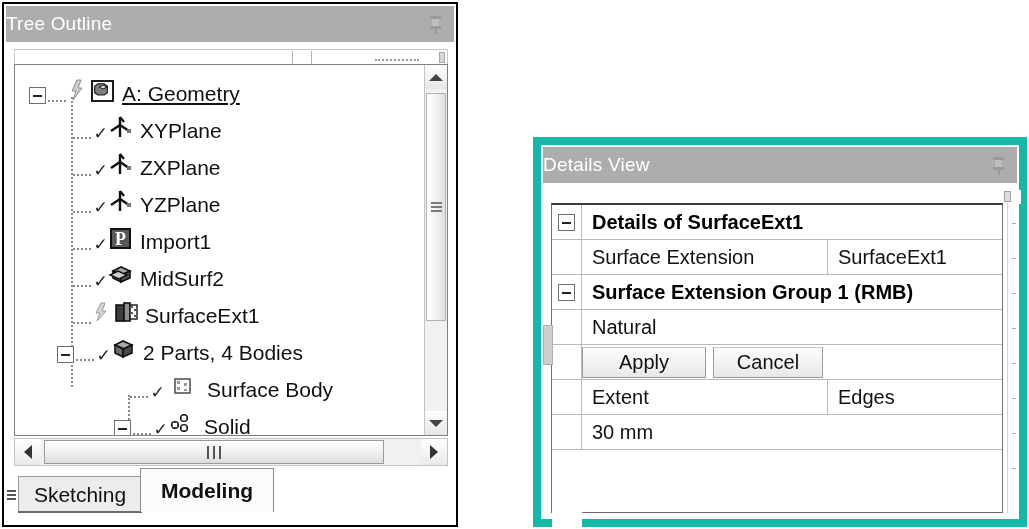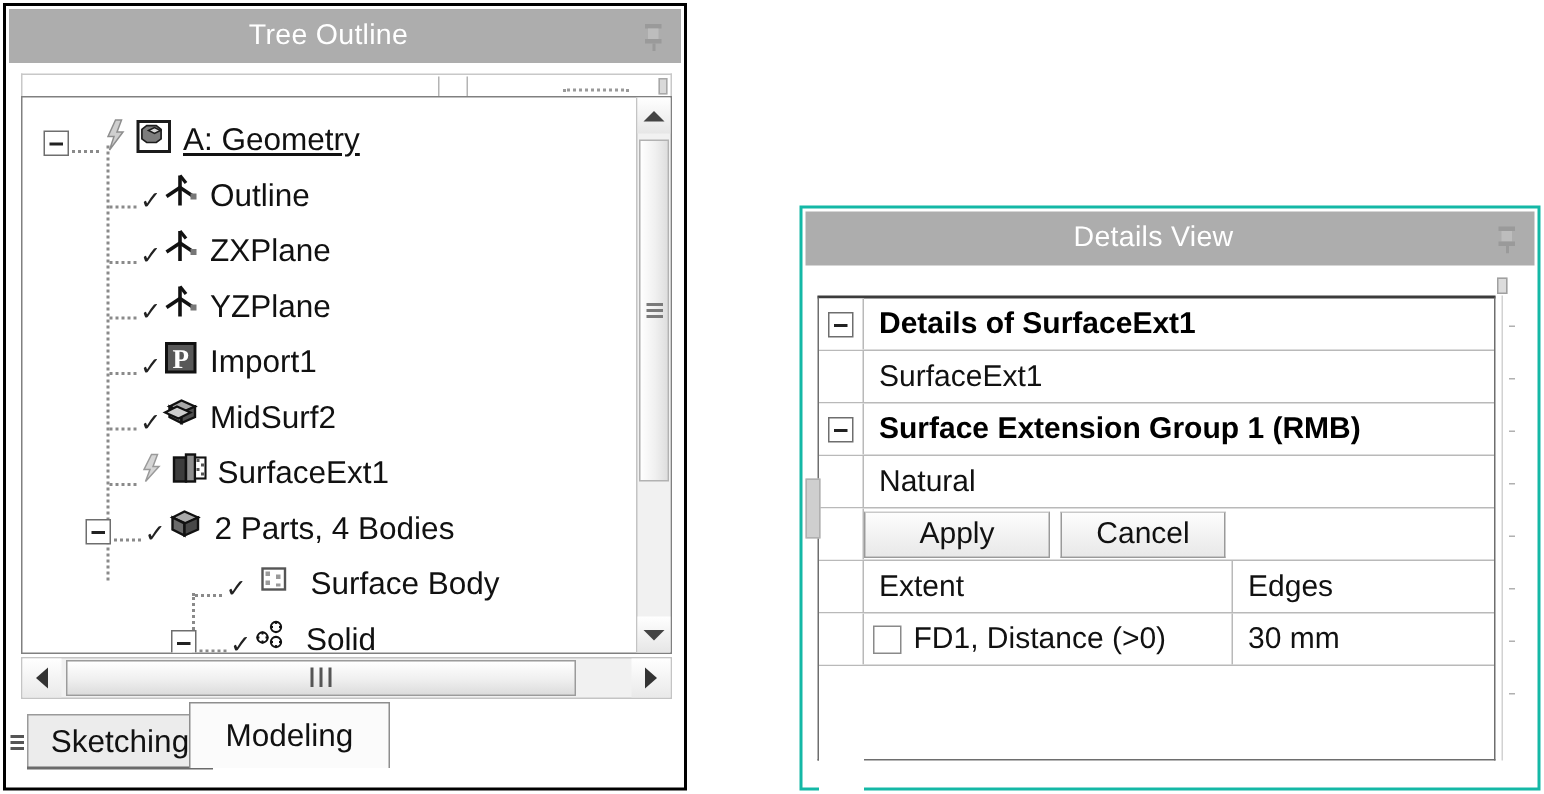--- a/index.html
+++ b/index.html
@@ -11,21 +11,21 @@
   }
 
   
   .panel{position:absolute;background:#ffffff;box-sizing:border-box;}
   .titlebar{
     position:absolute;left:0;right:0;top:0;height:36px;
     background:#adadad;color:#ffffff;
     display:flex;align-items:center;
     font-size:19px;letter-spacing:.2px;
   }
-  .titlebar .ttl{padding-left:10px;flex:1;text-align:center;}
+  .titlebar .ttl{flex:1;}
   .pin{
     width:26px;height:26px;margin-right:6px;
     display:flex;align-items:center;justify-content:center;
     color:#8c8c8c;font-size:19px;line-height:1;
   }
 
   
   #tree-panel{
     left:2px;top:2px;width:456px;height:525px;
     border:2px solid #000000;background:#ffffff;
@@ -126,27 +126,27 @@
 
   
   #tabstrip{position:absolute;left:14px;top:466px;width:430px;height:48px;}
   .tab{
     position:absolute;bottom:6px;box-sizing:border-box;
     background:#f0f0f0;border:1px solid #9a9a9a;border-bottom:none;
     display:flex;align-items:center;justify-content:center;
     font-size:21px;color:#111;
   }
   #tab-sketching{left:0;width:124px;height:36px;background:#ececec;}
-  #tab-modeling{left:108px;width:134px;height:44px;background:#fbfbfb;border-color:#8e8e8e;}
+  #tab-modeling{left:122px;width:134px;height:44px;background:#fbfbfb;border-color:#8e8e8e;font-weight:bold;}
   #tab-underline{position:absolute;left:0;bottom:5px;width:124px;height:2px;background:#6b6b6b;}
 
   
   #details-panel{
     left:533px;top:137px;width:494px;height:390px;
-    border:2px solid #14b8a6;background:#ffffff;
+    border:8px solid #14b8a6;background:#ffffff;
   }
   #details-title{top:2px;left:2px;right:2px;width:auto;}
   #det-headstrip{
     position:absolute;left:10px;top:45px;width:470px;height:14px;background:#ffffff;
   }
   #det-headstrip .knob{position:absolute;right:10px;top:1px;width:7px;height:11px;
     background:#dcdcdc;border:1px solid #a0a0a0;box-sizing:border-box;}
 
   #det-grid{
     position:absolute;left:10px;top:58px;width:452px;height:310px;
@@ -243,21 +243,21 @@
         <span class="chk">✓</span>
         <span class="ico">
           <svg width="25" height="25" viewBox="0 0 25 25">
             <path d="M12 2 L12 22" stroke="#111" stroke-width="2.4"></path>
             <path d="M12 10 L3 16" stroke="#111" stroke-width="2.4"></path>
             <path d="M12 10 L21 16" stroke="#111" stroke-width="2.4"></path>
             <path d="M12 2 L16 7" stroke="#111" stroke-width="2.2"></path>
             <rect x="19" y="14" width="4" height="4" fill="#777"></rect>
           </svg>
         </span>
-        <span class="tlabel">Outline</span>
+        <span class="tlabel">XYPlane</span>
       </div>
 
       <div class="trow" style="top:76px;left:56px;">
         <span class="dotlead"></span>
         <span class="chk">✓</span>
         <span class="ico">
           <svg width="25" height="25" viewBox="0 0 25 25">
             <path d="M12 2 L12 22" stroke="#111" stroke-width="2.4"></path>
             <path d="M12 10 L3 16" stroke="#111" stroke-width="2.4"></path>
             <path d="M12 10 L21 16" stroke="#111" stroke-width="2.4"></path>
@@ -442,20 +442,21 @@
 
     <div class="drow">
       <div class="dgutter">
         <span class="expander"></span>
       </div>
       <div class="dhead">Details of SurfaceExt1</div>
     </div>
 
     <div class="drow">
       <div class="dgutter"></div>
+      <div class="dkey">Surface Extension</div>
       <div class="dval">SurfaceExt1</div>
     </div>
 
     <div class="drow">
       <div class="dgutter">
         <span class="expander"></span>
       </div>
       <div class="dhead">Surface Extension Group 1  (RMB)</div>
     </div>
 
@@ -473,24 +474,20 @@
     </div>
 
     <div class="drow">
       <div class="dgutter"></div>
       <div class="dkey">Extent</div>
       <div class="dval">Edges</div>
     </div>
 
     <div class="drow">
       <div class="dgutter"></div>
-      <div class="dkey" style="padding-left:6px;">
-        <span class="cbx"></span>
-        <span>FD1,  Distance (&gt;0)</span>
-      </div>
       <div class="dval">30 mm</div>
     </div>
 
     <div class="drow blank" style="height:100px;">
       <div class="dgutter" style="border-right:none;"></div>
     </div>
   </div>
 
   <div id="det-vtrack">
     <i style="top:20px;"></i>

